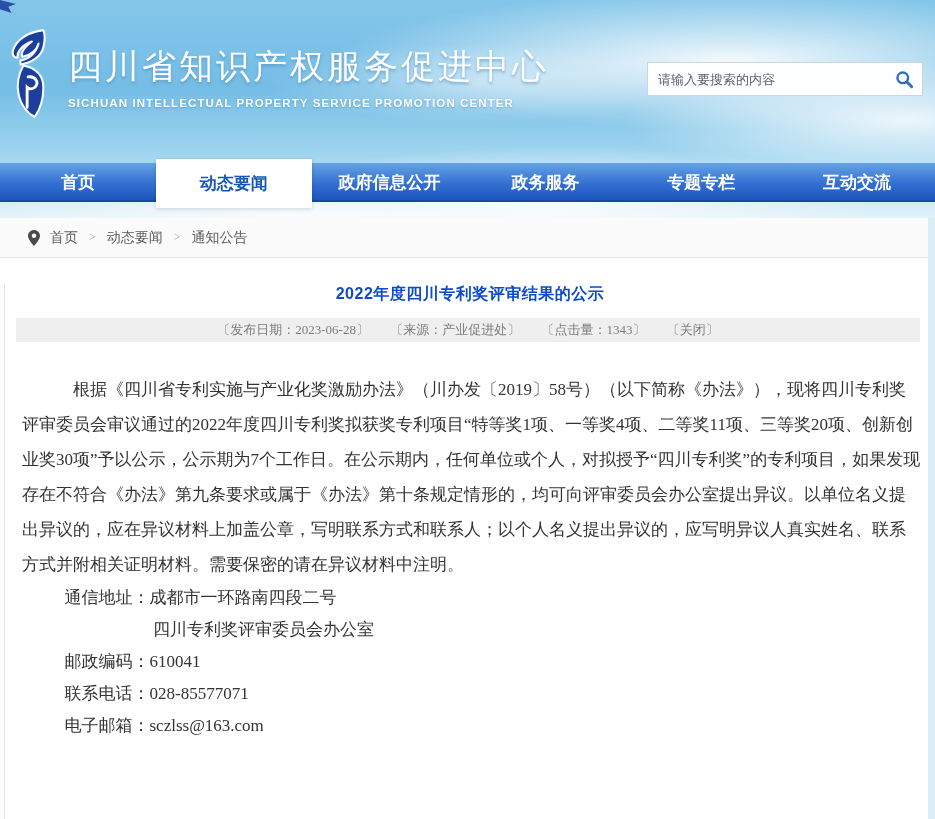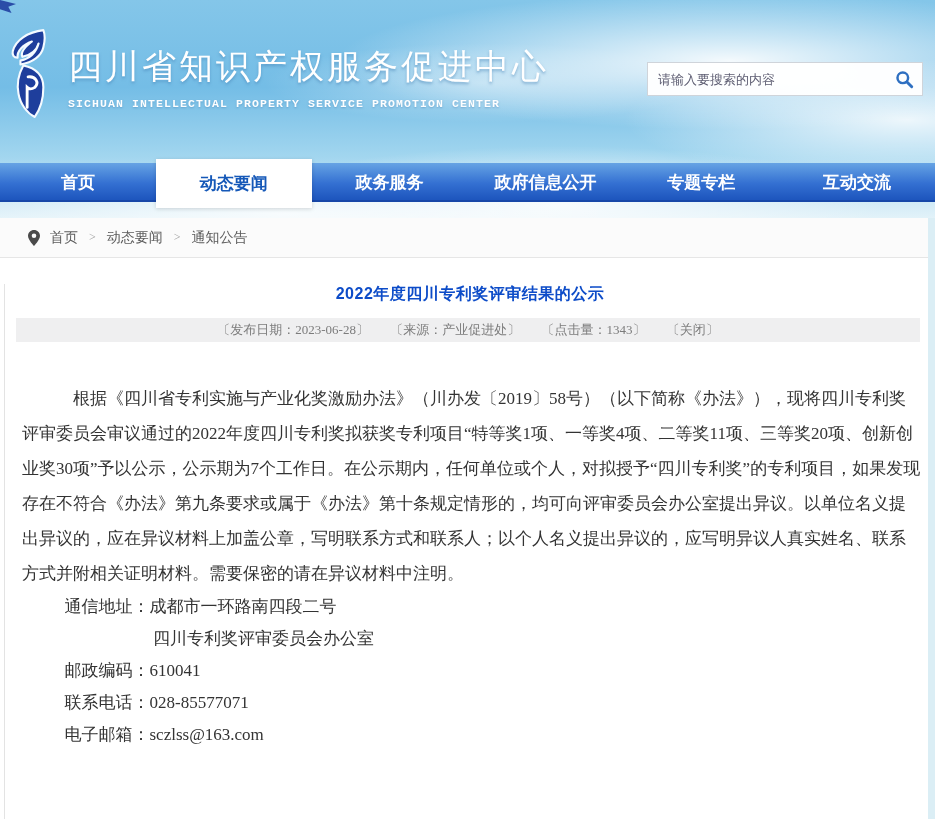--- a/index.html
+++ b/index.html
@@ -30,21 +30,21 @@
   }
   .logo { position: absolute; left: 9px; top: 26px; display: block; }
   .site-title-block { position: absolute; left: 68px; top: 44px; color: #fff; }
   .site-title {
     font-size: 34px; font-weight: normal; letter-spacing: 3px;
     color: #fff; text-shadow: 0 2px 3px rgba(70,130,180,.55);
     white-space: nowrap;
   }
   .site-subtitle {
     margin-top: 7px; font-size: 11.5px; font-weight: bold; letter-spacing: 1.1px;
-    color: #fdfeff; text-shadow: 0 1px 2px rgba(70,130,180,.5); white-space: nowrap; font-family: Liberation Mono, monospace;
+    color: #fdfeff; text-shadow: 0 1px 2px rgba(70,130,180,.5); white-space: nowrap;
   }
   .search-box {
     position: absolute; right: 12px; top: 62px;
     width: 276px; height: 34px;
     background: rgba(255,255,255,.96);
     border: 1px solid #cfd4da;
     display: flex; align-items: center;
   }
   .search-input {
     flex: 1; height: 100%; border: none; outline: none; background: transparent;
@@ -97,21 +97,21 @@
     font-family: Liberation Serif, serif;
     font-size: 13px; color: #7c7c7c;
   }
   .meta-bar span { margin: 0 9px; }
   .meta-close { cursor: pointer; }
   .article-body {
     padding: 30px 14px 26px 17px;
     font-family: "Liberation Serif", "DejaVu Serif", serif;
     font-size: 17px; color: #333; line-height: 35px;
   }
-  .para-lead { text-indent: 3em; margin-top: 9px; }
+  .para-lead { text-indent: 3em; }
   .contact-line { line-height: 32px; text-indent: 2.5em; }
   .contact-line.deep-indent { text-indent: 7.7em; }
   .contact-line:first-of-type { margin-top: 0; }
   .attachment-line { line-height: 32px; text-indent: 2.5em; margin-top: 32px; cursor: pointer; }
   
   .right-strip {
     position: absolute; right: 0; top: 218px; bottom: 0; width: 7px;
     background: #dbeef5;
   }
 </style>
@@ -142,22 +142,22 @@
       <svg width="19" height="19" viewBox="0 0 20 20">
         <circle cx="8.2" cy="8.2" r="5.6" fill="none" stroke="#2e6fc1" stroke-width="2.6"></circle>
         <line x1="12.6" y1="12.6" x2="17.6" y2="17.6" stroke="#2e6fc1" stroke-width="3" stroke-linecap="round"></line>
       </svg>
     </button>
   </div>
 
   <nav class="main-nav">
     <a class="nav-item">首页</a>
     <a class="nav-item active">动态要闻</a>
+    <a class="nav-item">政府信息公开</a>
     <a class="nav-item">政务服务</a>
-    <a class="nav-item">政府信息公开</a>
     <a class="nav-item">专题专栏</a>
     <a class="nav-item">互动交流</a>
   </nav>
 </header>
 
 <div class="breadcrumb">
   <svg class="pin-icon" width="12" height="16" viewBox="0 0 12 16">
     <path d="M6,0 C2.7,0 0,2.6 0,5.8 C0,10 6,16 6,16 C6,16 12,10 12,5.8 C12,2.6 9.3,0 6,0 Z M6,8 A2.3,2.3 0 1 1 6,3.4 A2.3,2.3 0 0 1 6,8 Z" fill="#4a4a4a"></path>
   </svg>
   <a>首页</a>

